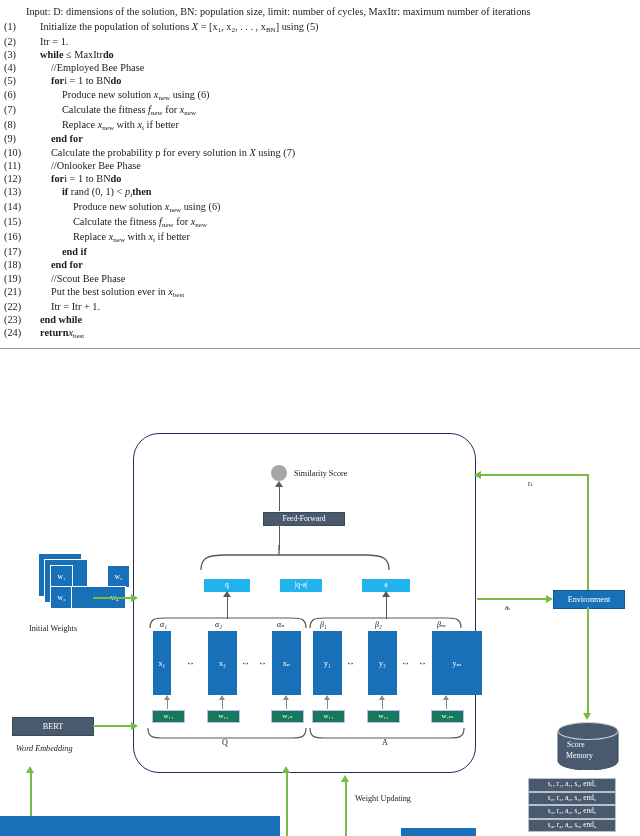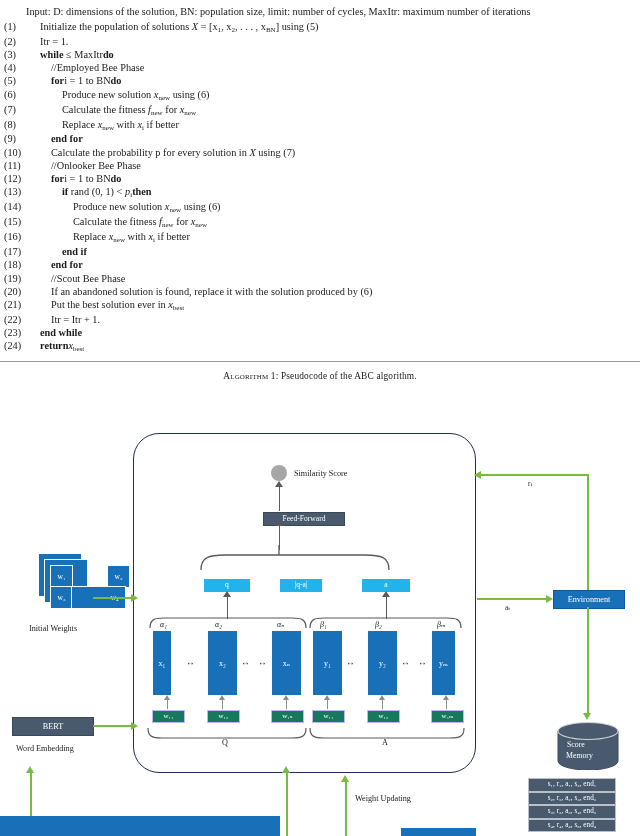--- a/index.html
+++ b/index.html
@@ -177,45 +177,37 @@
       </div>
       <div class="algo-line">
         <span class="algo-num">(18)</span>
         <span class="algo-txt" style="padding-left: 21px;"><b>end for</b></span>
       </div>
       <div class="algo-line">
         <span class="algo-num">(19)</span>
         <span class="algo-txt" style="padding-left: 21px;">//Scout Bee Phase</span>
       </div>
       <div class="algo-line">
-        <span class="algo-num">(20)</span>
-        <span class="algo-txt" style="padding-left: 21px;">If an abandoned solution is found, replace it with the solution produced by (6)</span>
-      </div>
-      <div class="algo-line">
         <span class="algo-num">(21)</span>
         <span class="algo-txt" style="padding-left: 21px;">Put the best solution ever in <i>x</i><sub>best</sub></span>
       </div>
       <div class="algo-line">
         <span class="algo-num">(22)</span>
         <span class="algo-txt" style="padding-left: 21px;">Itr = Itr + 1.</span>
       </div>
       <div class="algo-line">
         <span class="algo-num">(23)</span>
         <span class="algo-txt" style="padding-left: 10px;"><b>end while</b></span>
       </div>
       <div class="algo-line">
         <span class="algo-num">(24)</span>
         <span class="algo-txt" style="padding-left: 10px;"><b>return</b><i>x</i><sub>best</sub></span>
       </div>
     </div>
   <div class="algo-rule"></div>
-  <div class="algo-caption">
-    <span class="sc">Algorithm</span>
-    <span>1: Pseudocode of the ABC algorithm.</span>
-  </div>
 </div>
 
 <div id="figure">
 
   <div class="abs rounded-frame" style="left:133px;top:8px;width:341px;height:338px;"></div>
 
   <div class="abs node-circle" style="left:271px;top:40px;"></div>
   <div class="abs lbl" style="left:294px;top:44px;">Similarity Score</div>
 
   <div class="abs vline" style="left:278.5px;top:62px;height:24px;"></div>
@@ -255,21 +247,21 @@
   <div class="abs greek" style="left:320px;top:195px;">β₁</div>
   <div class="abs greek" style="left:375px;top:195px;">β₂</div>
   <div class="abs greek" style="left:437px;top:195px;">βₘ</div>
 
   <div class="abs box-blue-node" style="left:153px;top:206px;width:18px;height:64px;">x₁</div>
   <div class="abs box-blue-node" style="left:208px;top:206px;width:29px;height:64px;">x₂</div>
   <div class="abs box-blue-node" style="left:272px;top:206px;width:29px;height:64px;">xₙ</div>
 
   <div class="abs box-blue-node" style="left:313px;top:206px;width:29px;height:64px;">y₁</div>
   <div class="abs box-blue-node" style="left:368px;top:206px;width:29px;height:64px;">y₂</div>
-  <div class="abs box-blue-node" style="left:432px;top:206px;width:23px;height:64px;">yₘ</div>
+  <div class="abs box-blue-node" style="left:432px;top:206px;width:50px;height:64px;">yₘ</div>
 
   <div class="abs arrow-lr" style="left:186px;top:232px;">↔</div>
   <div class="abs arrow-lr" style="left:241px;top:232px;">↔</div>
   <div class="abs arrow-lr" style="left:258px;top:232px;">↔</div>
   <div class="abs arrow-lr" style="left:346px;top:232px;">↔</div>
   <div class="abs arrow-lr" style="left:401px;top:232px;">↔</div>
   <div class="abs arrow-lr" style="left:418px;top:232px;">↔</div>
 
   <div class="abs vline" style="left:167px;top:275px;height:9px;background:#8c8c8c;"></div>
   <div class="abs arrow-up-grey" style="left:164px;top:270px;"></div>
@@ -307,21 +299,21 @@
     <div class="wt-cell" style="left:33px;top:12px;width:21px;height:21px;margin-left:36px;">w₂</div>
     <div class="wt-cell" style="left:12px;top:33px;width:21px;height:21px;">w₃</div>
     <div class="wt-cell" style="left:33px;top:33px;width:21px;height:21px;padding-left:32px;">w₄</div>
   </div>
   <div class="abs lbl" style="left:29px;top:199px;">Initial Weights</div>
 
   <div class="abs ghline" style="left:93px;top:172px;width:40px;"></div>
   <div class="abs arrow-right-green" style="left:131px;top:169px;"></div>
 
   <div class="abs box-bert" style="left:12px;top:292px;width:80px;">BERT</div>
-  <div class="abs lbl" style="left:16px;top:319px;">Word Embedding</div>
+  <div class="abs lbl" style="left:16px;top:319px;font-style:italic;">Word Embedding</div>
   <div class="abs ghline" style="left:93px;top:300px;width:40px;"></div>
   <div class="abs arrow-right-green" style="left:131px;top:297px;"></div>
 
   <div class="abs box-env" style="left:553px;top:165px;width:70px;">Environment</div>
 
   <div class="abs gvline" style="left:587px;top:49px;height:116px;"></div>
   <div class="abs ghline" style="left:481px;top:49px;width:108px;"></div>
   <div class="abs arrow-left-green" style="left:474px;top:46px;"></div>
   <div class="abs lbl-sm" style="left:528px;top:54px;">rₜ</div>
 

